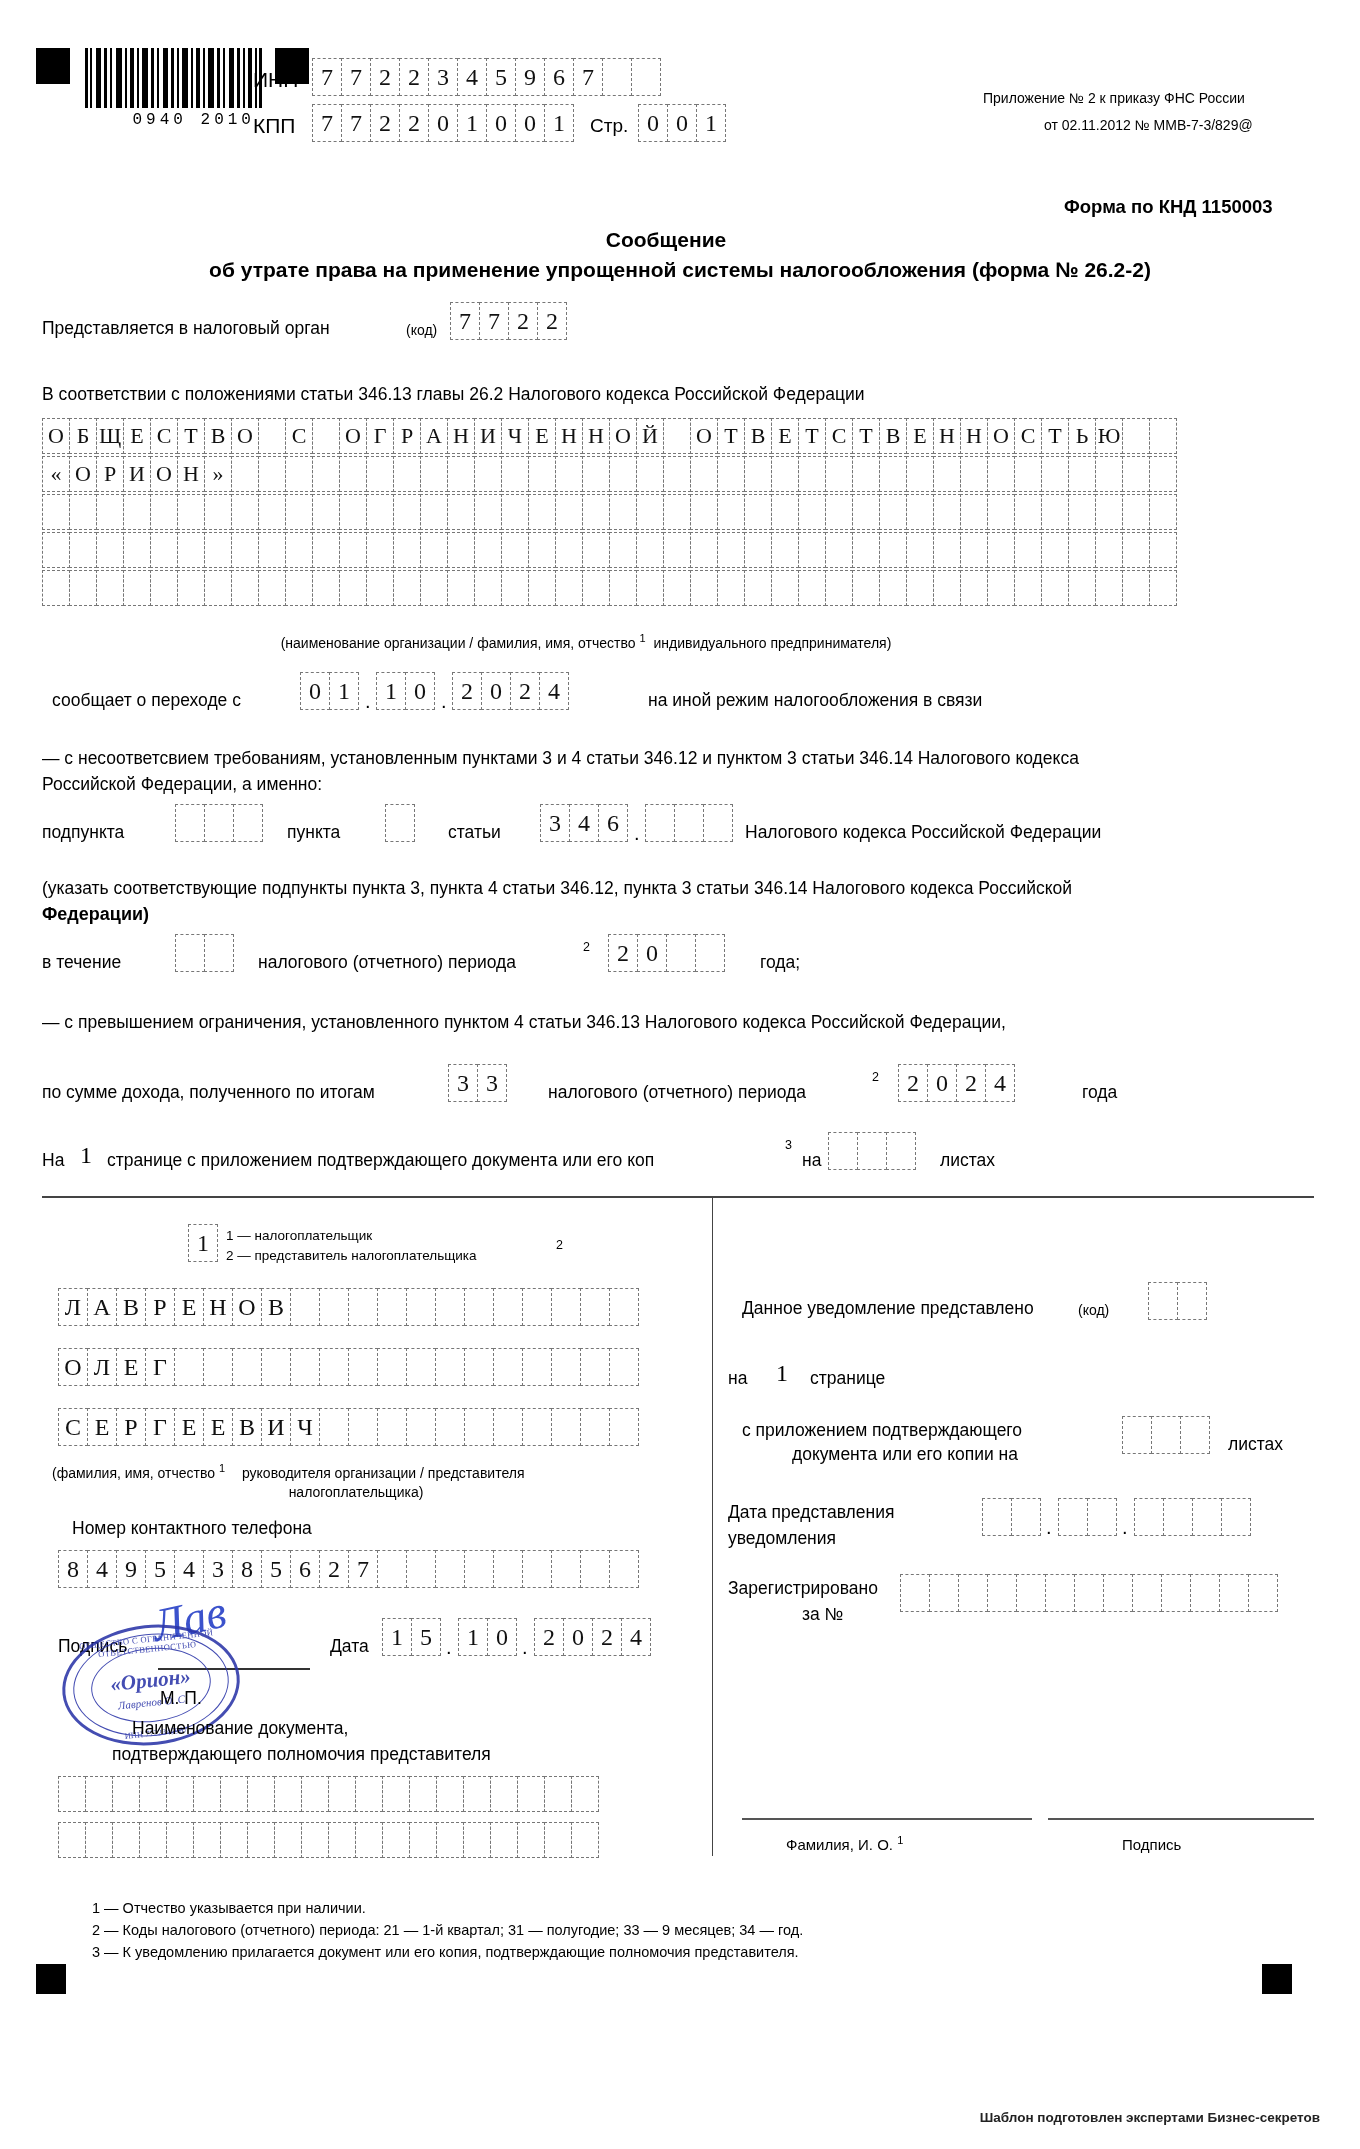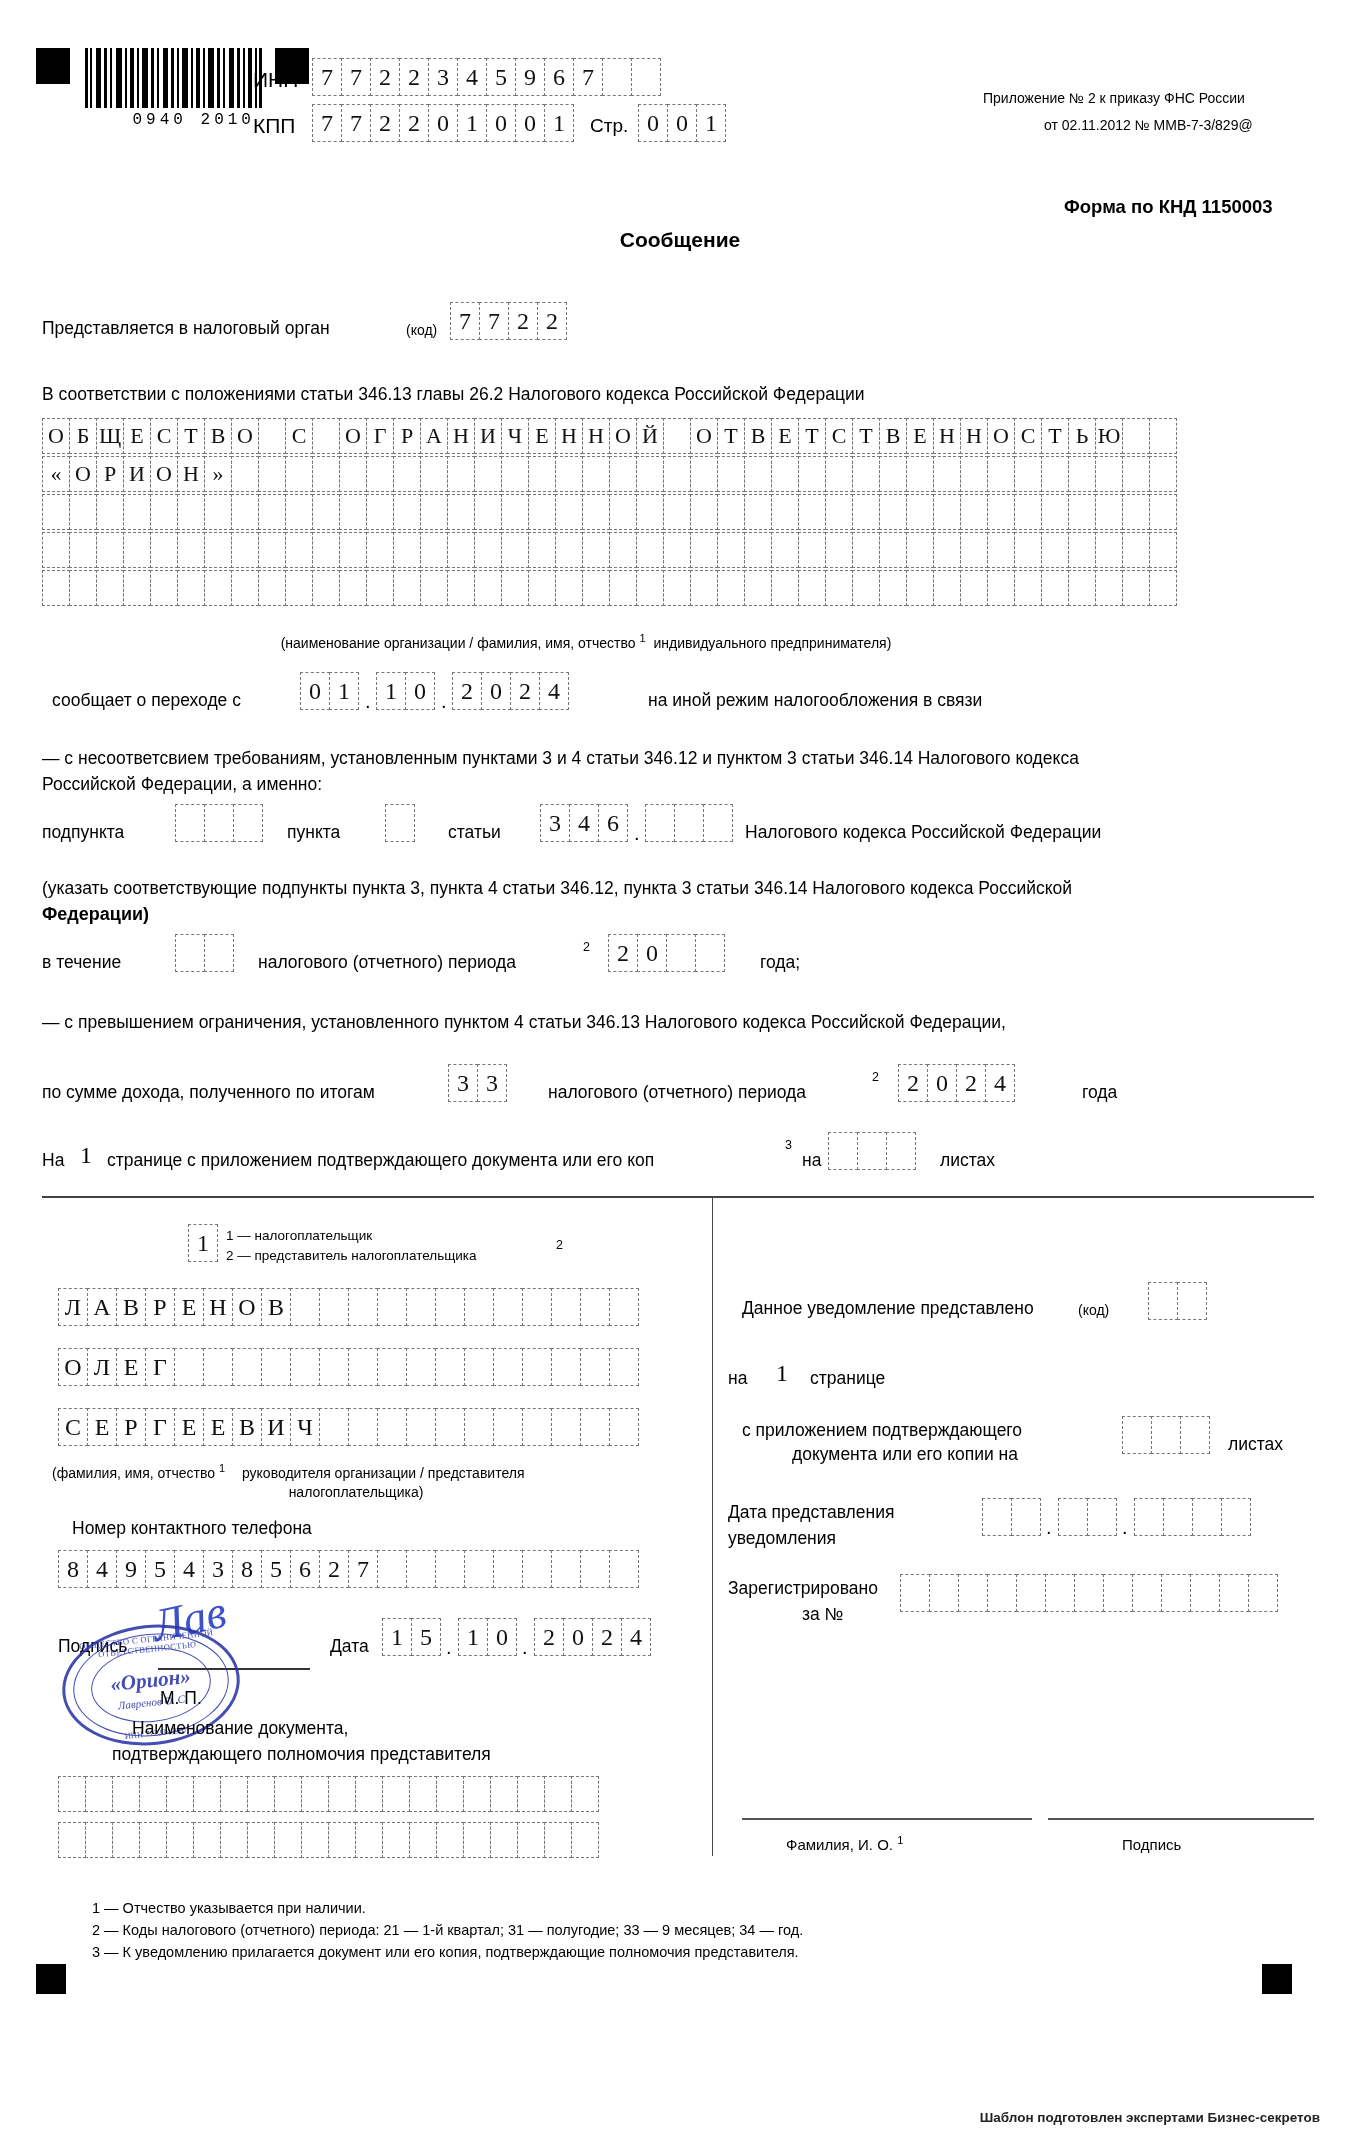--- a/index.html
+++ b/index.html
@@ -154,21 +154,22 @@
   <div class="cells" id="page-cells" style="position:absolute;left:638px;top:104px;">
       <div class="cell">0</div>
       <div class="cell">0</div>
       <div class="cell">1</div>
     </div>
 
   <div class="t small" style="left:983px;top:90px;">Приложение № 2 к приказу ФНС России</div>
   <div class="t small" style="left:1044px;top:117px;">от 02.11.2012 № ММВ-7-3/829@</div>
   <div class="t bold" style="left:1064px;top:196px;font-size:18.5px;">Форма по КНД 1150003</div>
 
-  <div class="t bold" style="left:0;top:228px;width:1332px;text-align:center;font-size:21px;white-space:normal;padding-left:14px;">Сообщение</div>
+  <div class="t bold" style="left:0;top:228px;width:1332px;text-align:center;font-size:21px;white-space:normal;">Сообщение</div>
+  <div class="t bold" style="left:0;top:258px;width:1360px;text-align:center;font-size:21px;white-space:normal;">об утрате права на применение упрощенной системы налогообложения (форма № 26.2-2)</div>
 
   <div class="t" style="left:42px;top:318px;font-size:17.5px;">Представляется в налоговый орган</div>
   <div class="t small" style="left:406px;top:322px;">(код)</div>
   <div class="cells" id="tax-auth-cells" style="position:absolute;left:450px;top:302px;">
       <div class="cell">7</div>
       <div class="cell">7</div>
       <div class="cell">2</div>
       <div class="cell">2</div>
     </div>
 

